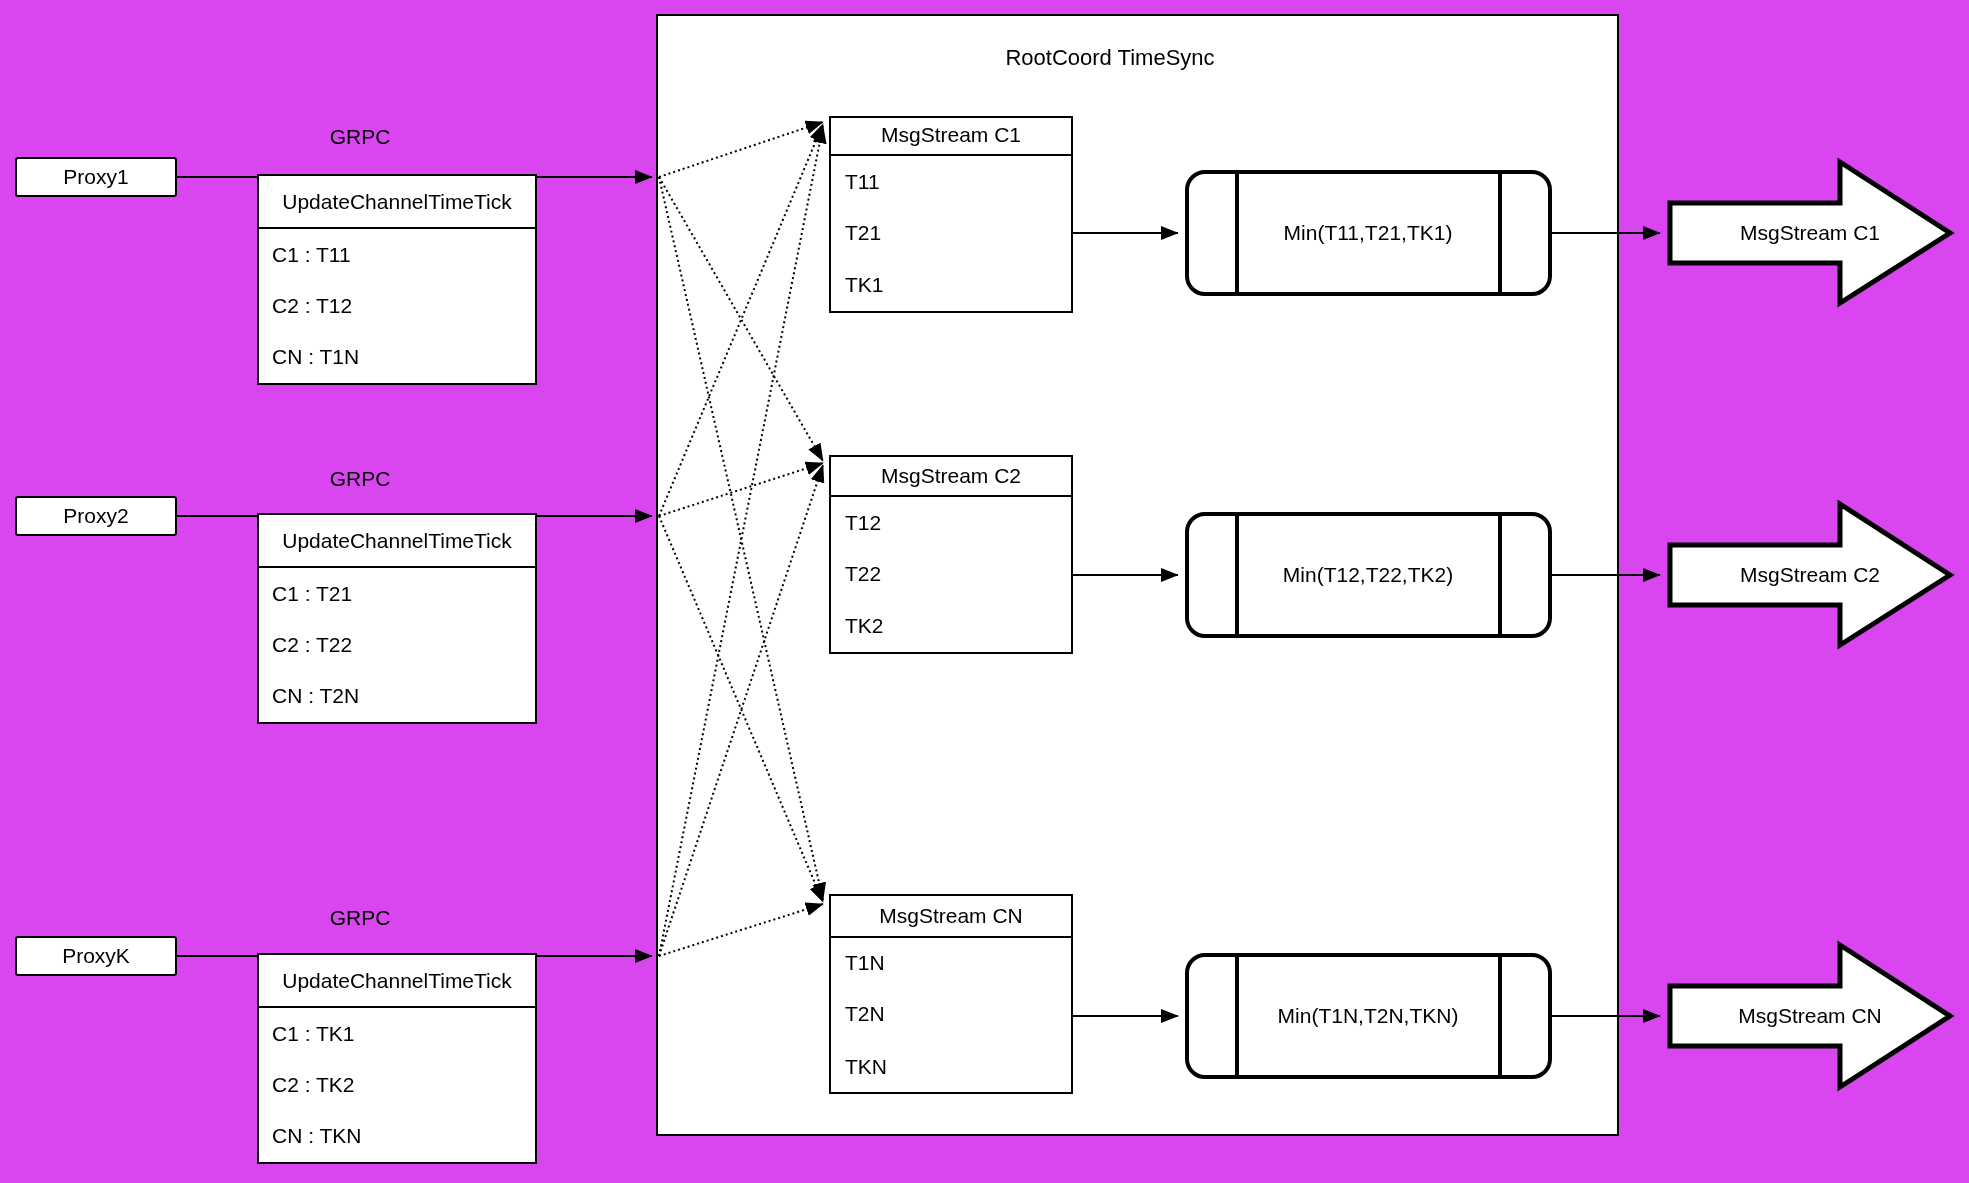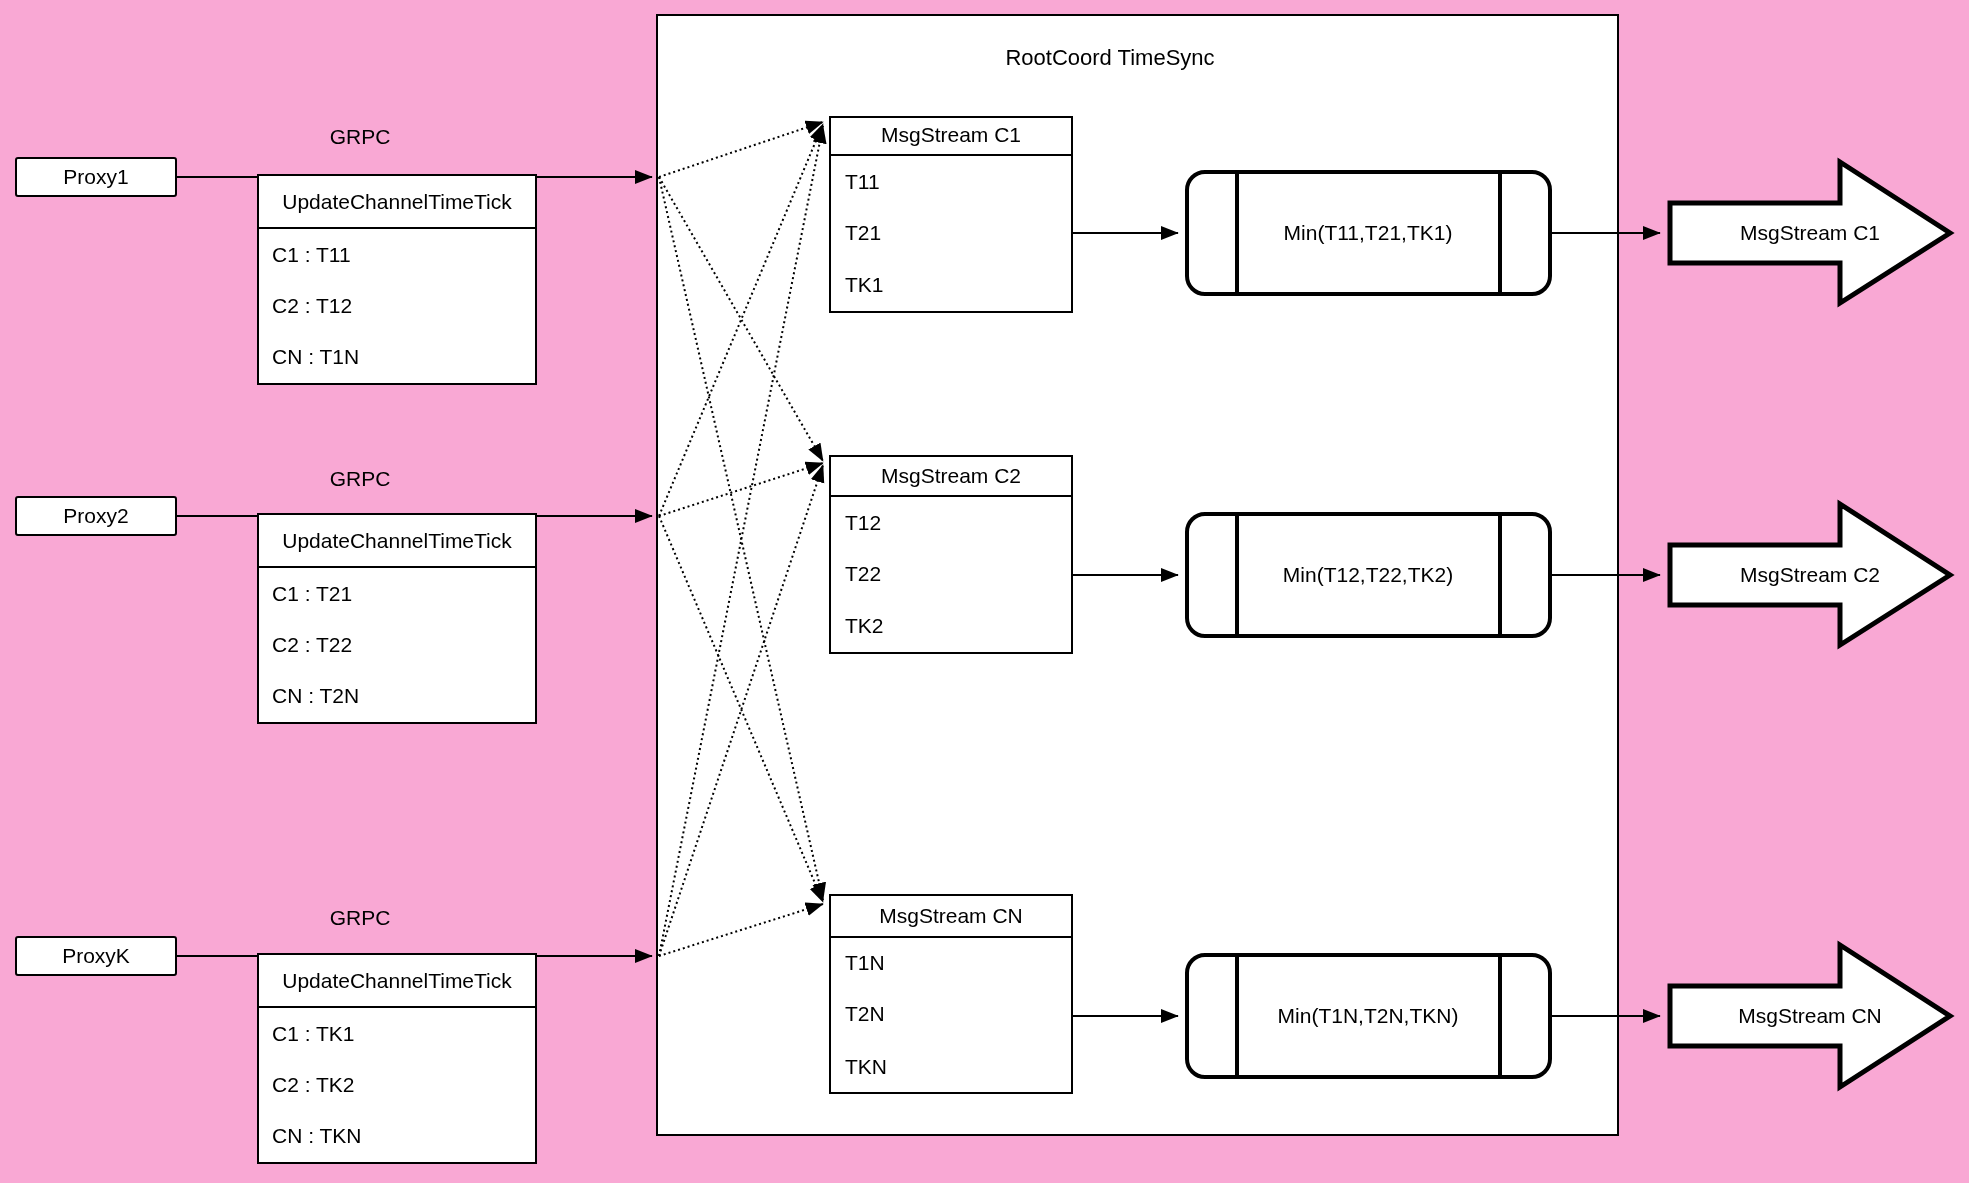--- a/index.html
+++ b/index.html
@@ -1,16 +1,16 @@
 <!DOCTYPE html>
 <html><head>
 <meta charset="utf-8">
 <style>
   html, body { margin: 0; padding: 0; background: #ffffff; }
-  .canvas { width: 1969px; height: 1183px; position: relative; background: #f9a8d4; }
+  .canvas { width: 1969px; height: 1183px; position: relative; background: #d946ef; }
   svg { display: block; font-family: "Liberation Sans", sans-serif; }
   text { fill: #000000; font-size: 21px; }
   .title-text { font-size: 22px; }
   .shape { fill: #ffffff; stroke: #000000; stroke-width: 2; }
   .thick { fill: #ffffff; stroke: #000000; stroke-width: 4; }
   .bigarrow { fill: #ffffff; stroke: #000000; stroke-width: 5; stroke-linejoin: miter; }
   .wire { stroke: #000000; stroke-width: 2; fill: none; }
   .dotted { stroke: #000000; stroke-width: 2; fill: none; stroke-dasharray: 2 3; }
   .divider { stroke: #000000; stroke-width: 2; }
   .mindiv { stroke: #000000; stroke-width: 4; }

